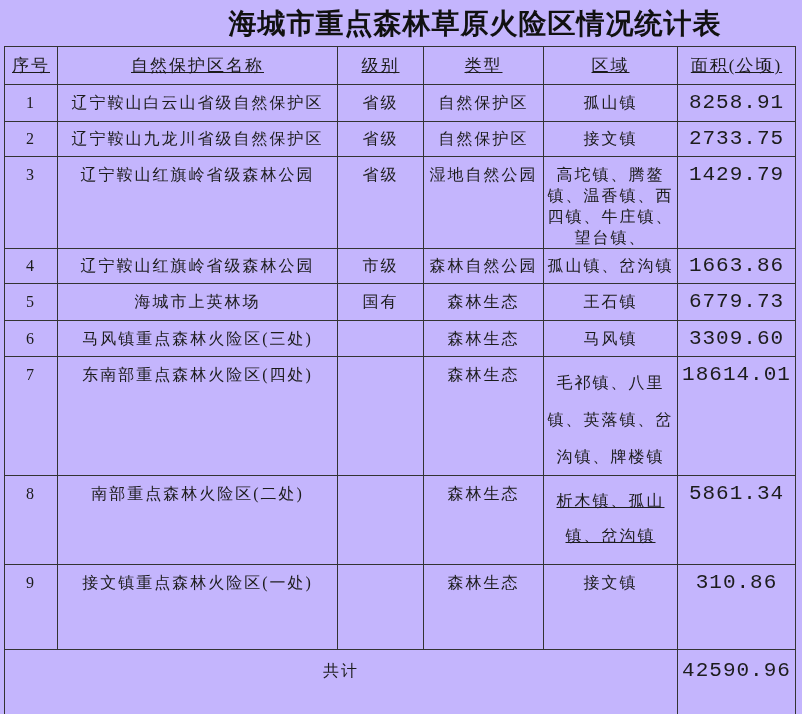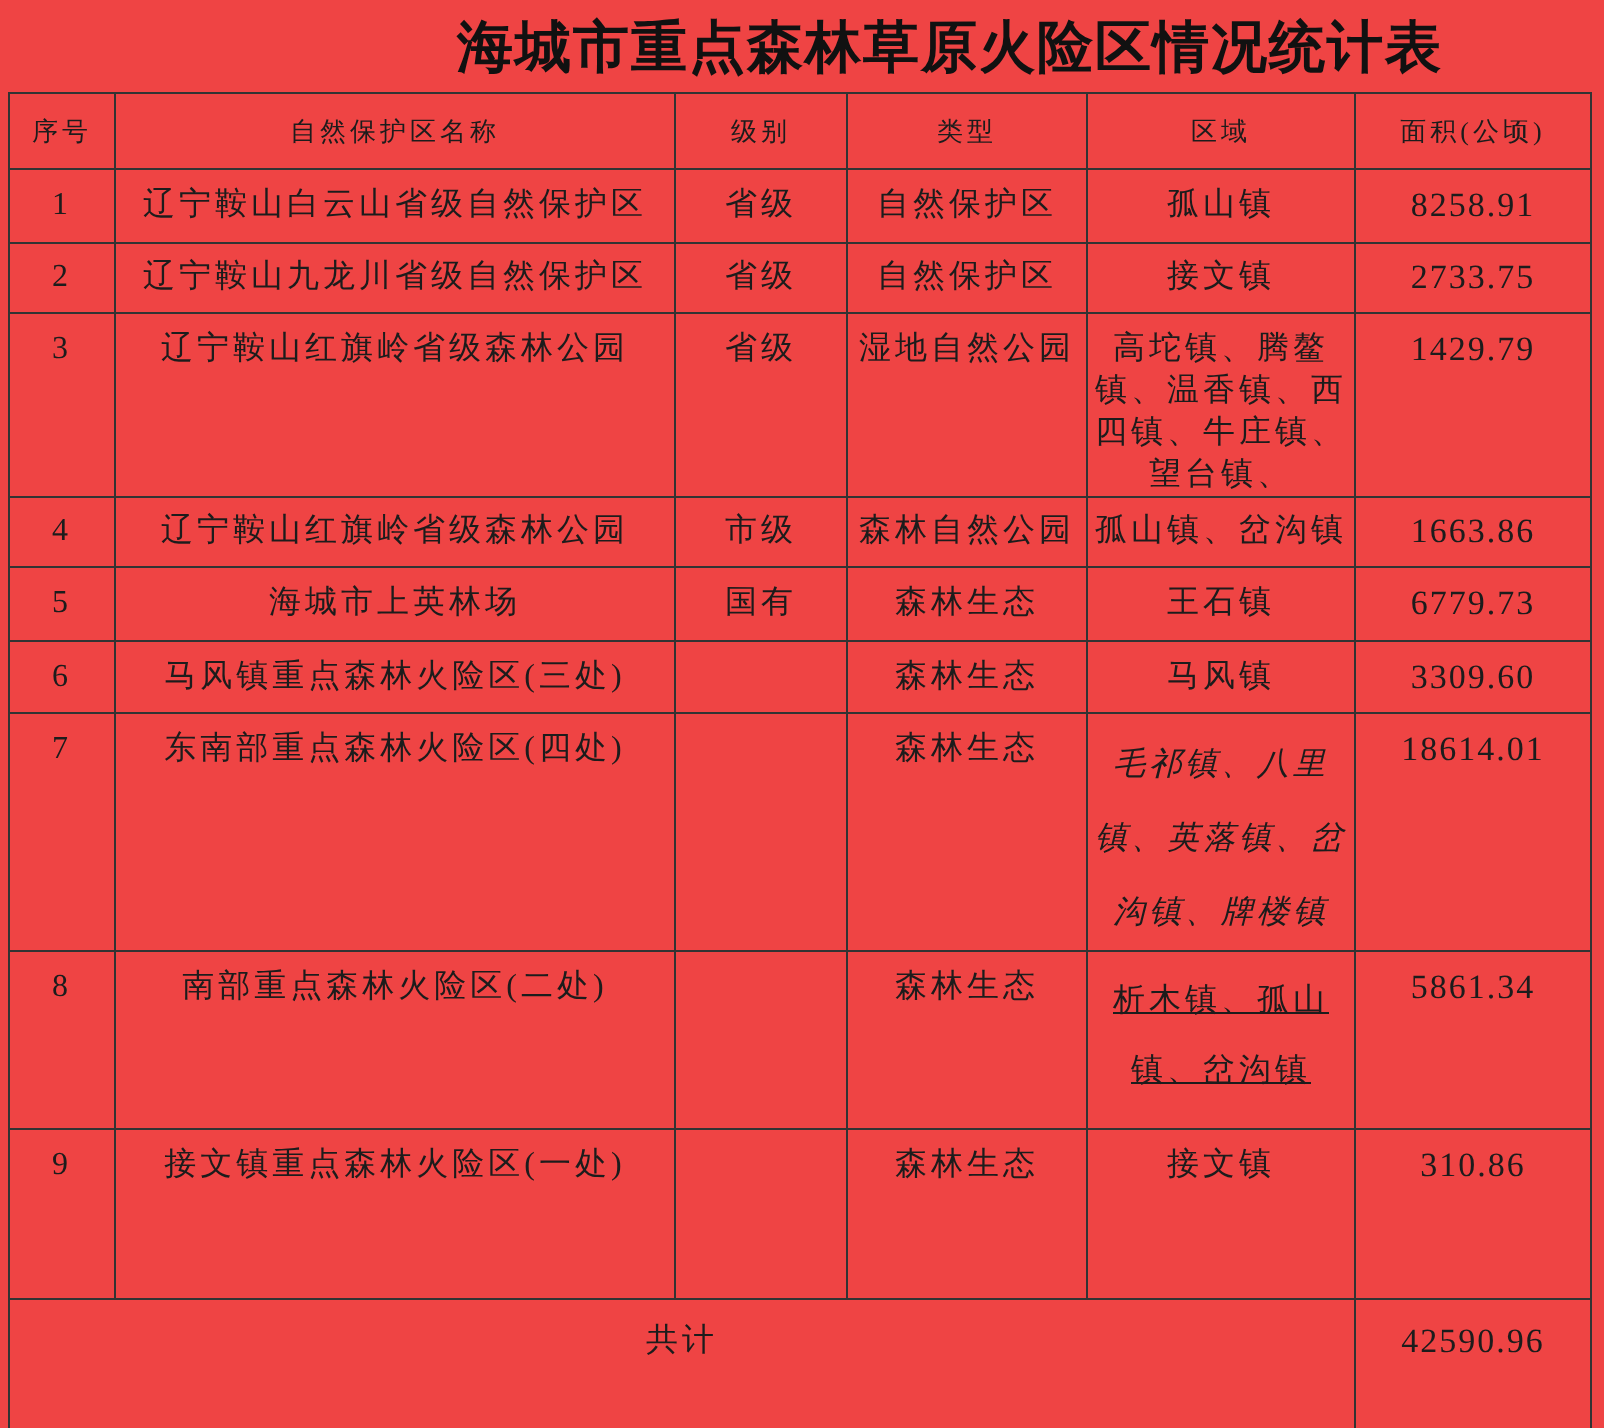--- a/index.html
+++ b/index.html
@@ -1,19 +1,19 @@
 <!DOCTYPE html>
 <html><head>
 <meta charset="utf-8">
 <style>
   html,body{margin:0;padding:0;background:#fff;}
   .page{
     position:relative;
     width:802px;height:714px;
-    background:#ef4444;
+    background:#c4b5fd;
     overflow:hidden;
     font-family:"Liberation Serif","DejaVu Serif",serif;
     color:#1c1c1c;
   }
   .doc-title{
     position:relative;
     left:74px;              
     margin-top:7px;
     text-align:center;
     font-family:"Liberation Sans","DejaVu Sans",sans-serif;
@@ -32,42 +32,43 @@
   }
   table.stat td, table.stat th{
     border:1px solid #333;
     text-align:center;
     vertical-align:middle;
     padding:0 2px;
     overflow:hidden;
     font-weight:normal;
   }
   th{
-    font-size:13px;
+    font-size:17px;
     letter-spacing:2px;
+    text-decoration:underline;
   }
   td{
     font-size:16px;
     letter-spacing:2px;
     line-height:22px;
   }
   td.c-area{
-    font-size:17px;
+    font-size:21px;
     letter-spacing:1px;
-    font-family:Liberation Serif, serif;
+    font-family:Liberation Mono, monospace;
   }
   
   tr.h38{height:38px} tr.h37{height:37px} tr.h35{height:35px}
   tr.h88{height:88px} tr.h36{height:36px} tr.h95{height:95px}
   tr.h89{height:89px} tr.h85{height:85px} tr.h81{height:81px}
   
   tr.vtop td{vertical-align:top;padding-top:7px;}
   
   td.rg-tight{line-height:21px;padding-top:3px;}
-  td.rg-wide37{line-height:37px;padding-top:0;font-style:italic;}
+  td.rg-wide37{line-height:37px;padding-top:0;}
   td.rg-wide35{line-height:35px;padding-top:2px;text-decoration:underline;}
   tr.total td{padding-top:10px;}
 </style>
 </head>
 <body>
 
 <div class="page">
 
   <div class="doc-title">海城市重点森林草原火险区情况统计表</div>
 

